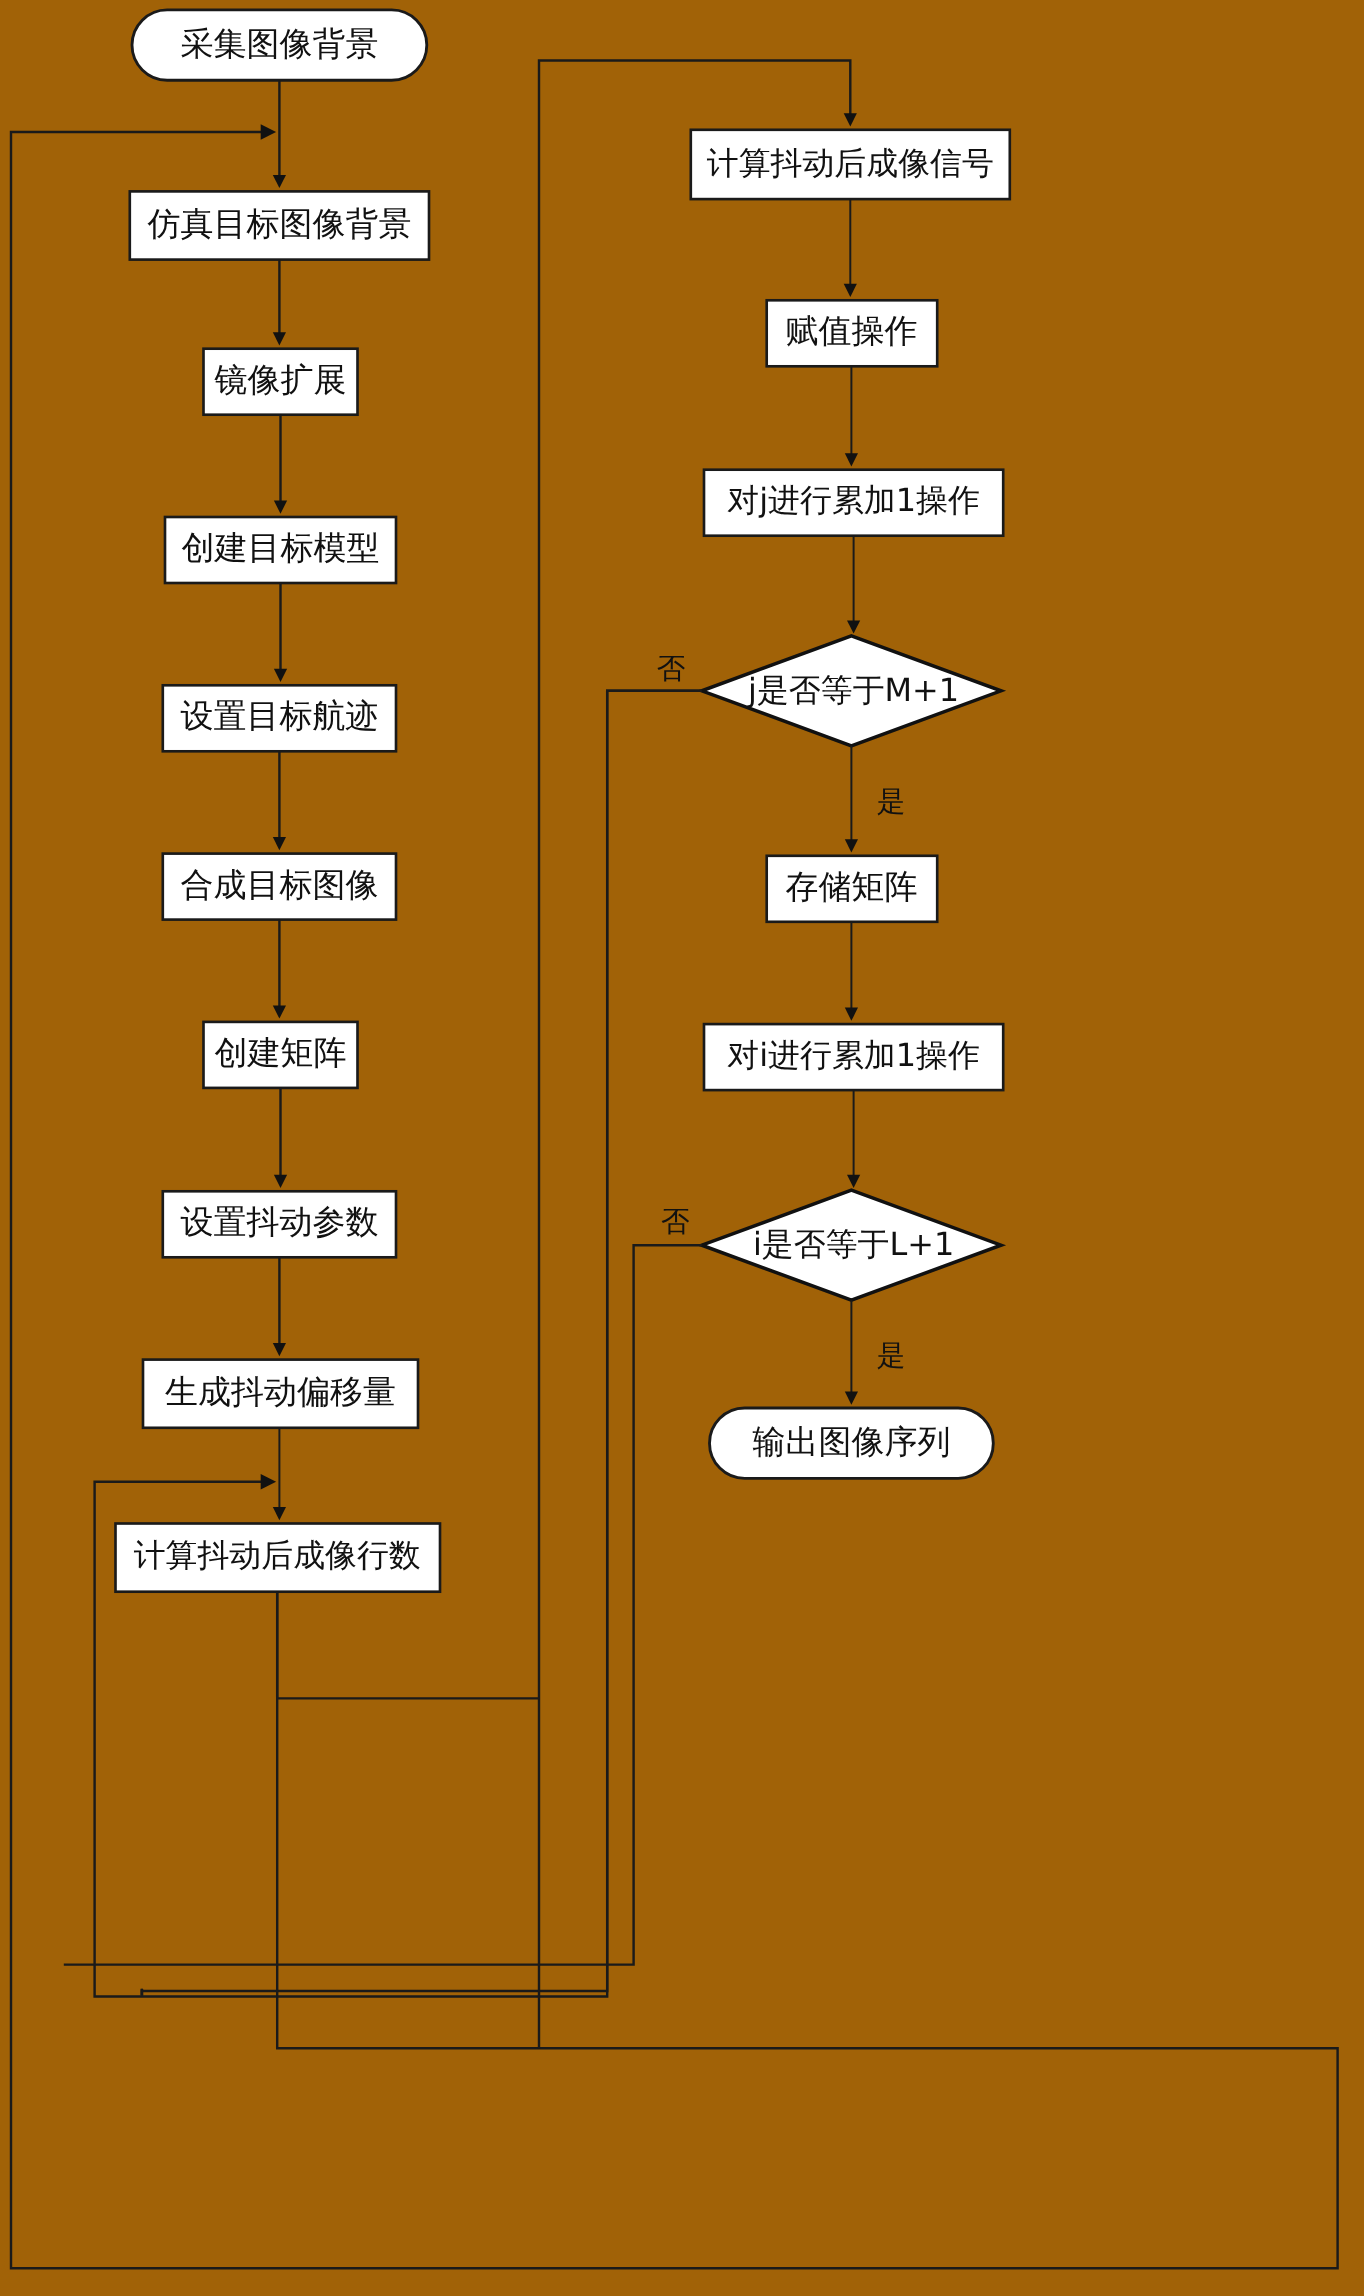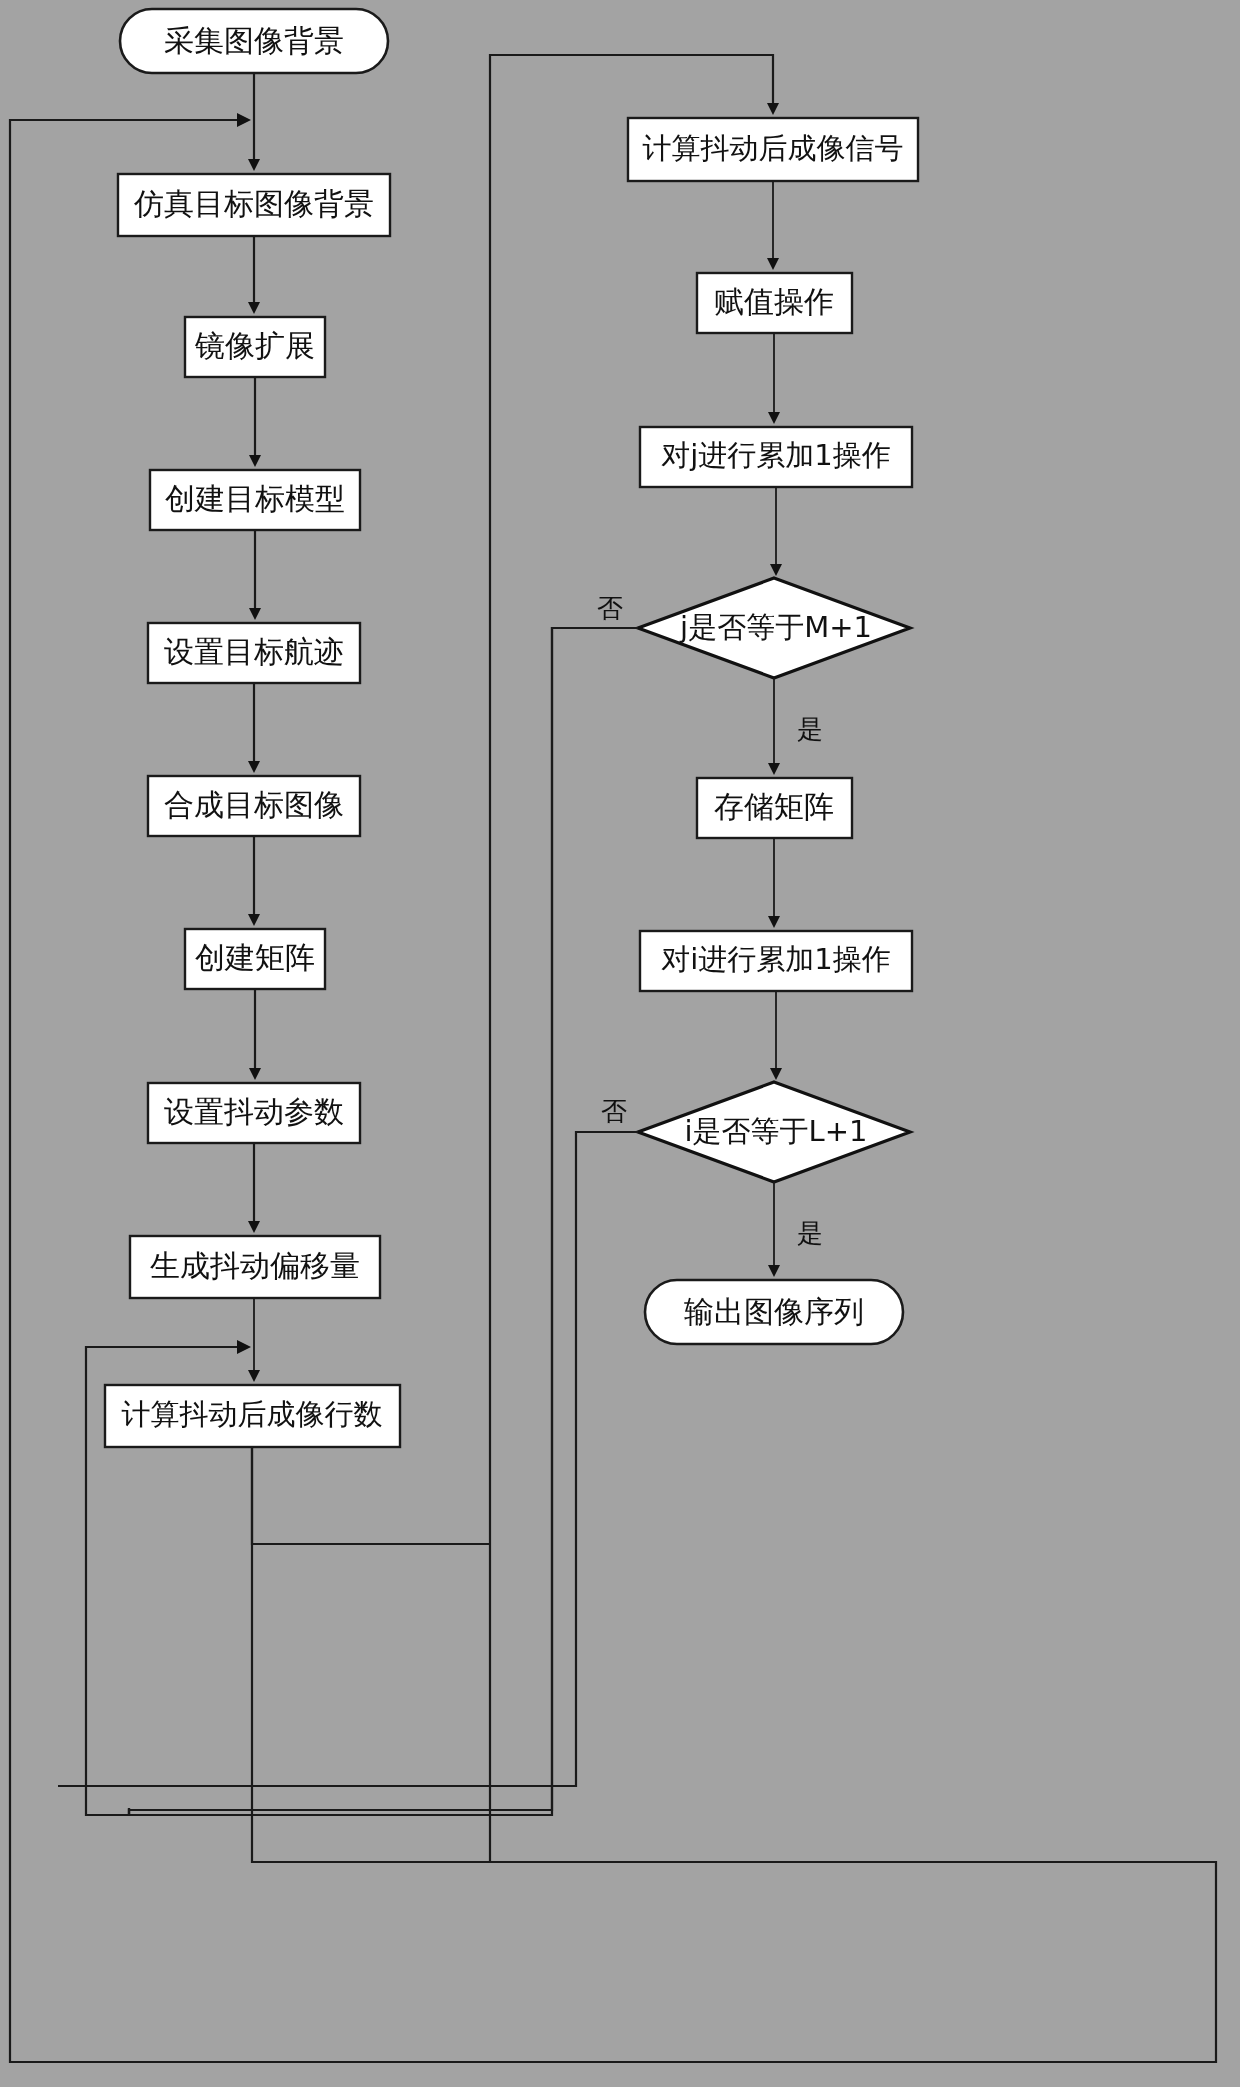--- a/index.html
+++ b/index.html
@@ -1,17 +1,17 @@
 <!DOCTYPE html>
 <html><head>
 <meta charset="utf-8">
 <style>
   html,body{margin:0;padding:0;background:#ffffff;}
   body{width:1240px;height:2087px;font-family:"Liberation Sans","DejaVu Sans",sans-serif;}
-  #flow-root{position:relative;width:1240px;height:2087px;overflow:hidden;background:#a3a3a3;}
+  #flow-root{position:relative;width:1240px;height:2087px;overflow:hidden;background:#a16207;}
   svg#flow-svg{display:block;width:1240px;height:2087px;}
   .node-rect{fill:#ffffff;stroke:#1a1a1a;stroke-width:2.4;}
   .node-term{fill:#ffffff;stroke:#1a1a1a;stroke-width:2.6;}
   .node-diamond{fill:#ffffff;stroke:#111111;stroke-width:3.2;}
   .conn{stroke:#1a1a1a;stroke-width:2.2;fill:none;}
   .conn-thin{stroke:#1a1a1a;stroke-width:1.8;fill:none;}
   .arrow-head{fill:#111111;stroke:none;}
   .node-label{font-family:"DejaVu Sans","Liberation Sans",sans-serif;font-size:30px;fill:#111111;
                text-anchor:middle;dominant-baseline:middle;}
   .node-label-sm{font-size:29px;}

